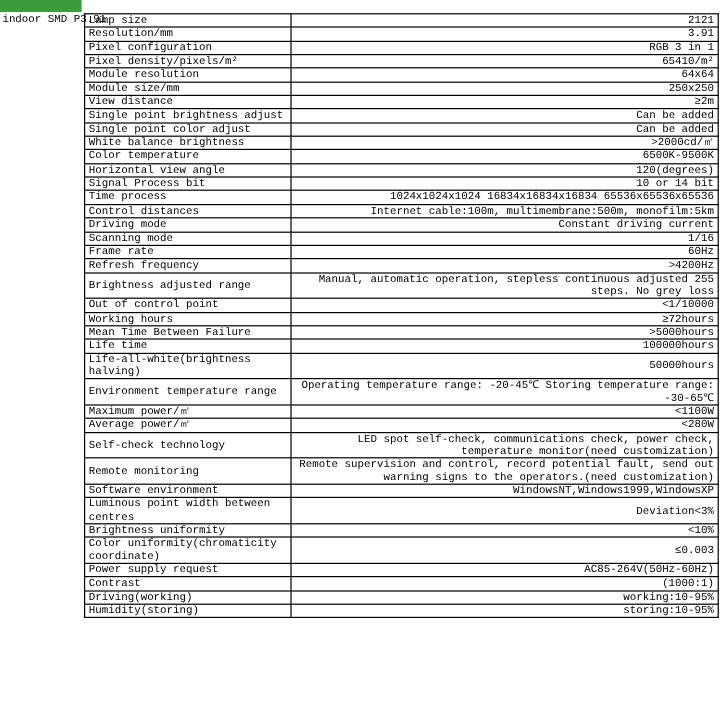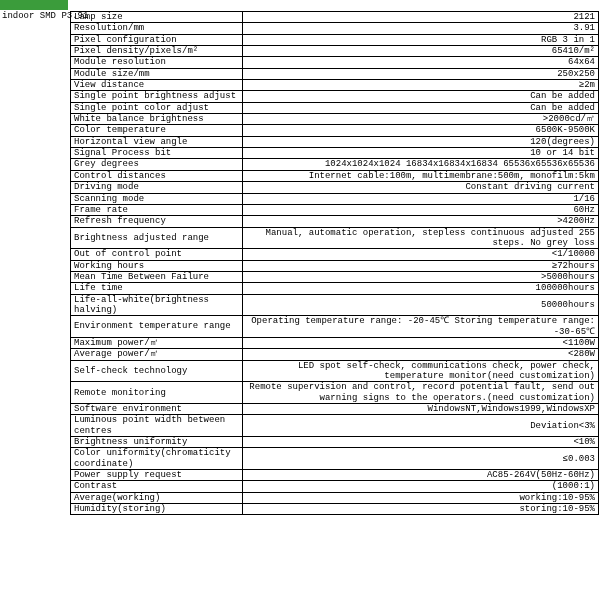--- a/index.html
+++ b/index.html
@@ -131,21 +131,21 @@
         </tr>
         <tr>
           <td class="label">Horizontal view angle</td>
           <td class="value">120(degrees)</td>
         </tr>
         <tr>
           <td class="label">Signal Process bit</td>
           <td class="value">10 or 14 bit</td>
         </tr>
         <tr>
-          <td class="label">Grey degrees</td>
+          <td class="label">Time process</td>
           <td class="value">1024x1024x1024 16834x16834x16834 65536x65536x65536</td>
         </tr>
         <tr>
           <td class="label">Control distances</td>
           <td class="value">Internet cable:100m, multimembrane:500m, monofilm:5km</td>
         </tr>
         <tr>
           <td class="label">Driving mode</td>
           <td class="value">Constant driving current</td>
         </tr>
@@ -223,21 +223,21 @@
         </tr>
         <tr>
           <td class="label">Power supply request</td>
           <td class="value">AC85-264V(50Hz-60Hz)</td>
         </tr>
         <tr>
           <td class="label">Contrast</td>
           <td class="value">(1000:1)</td>
         </tr>
         <tr>
-          <td class="label">Average(working)</td>
+          <td class="label">Driving(working)</td>
           <td class="value">working:10-95%</td>
         </tr>
         <tr>
           <td class="label">Humidity(storing)</td>
           <td class="value">storing:10-95%</td>
         </tr>
       </tbody>
   </table>
 
 </div>

